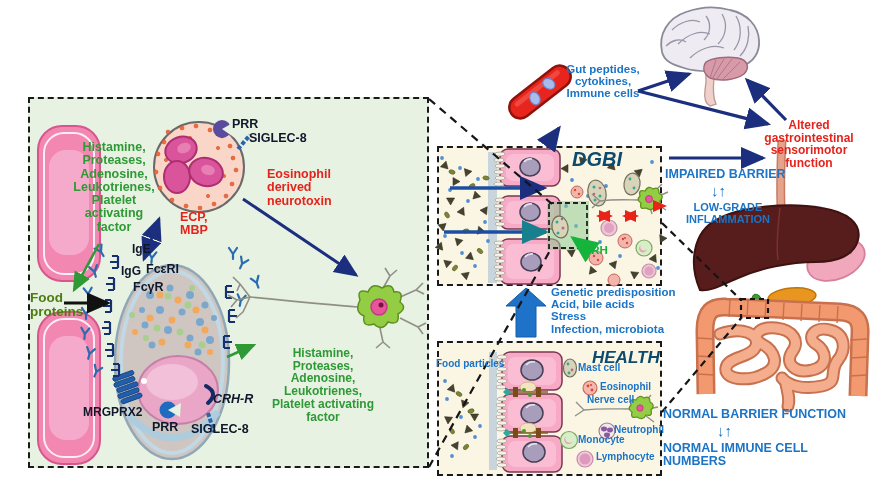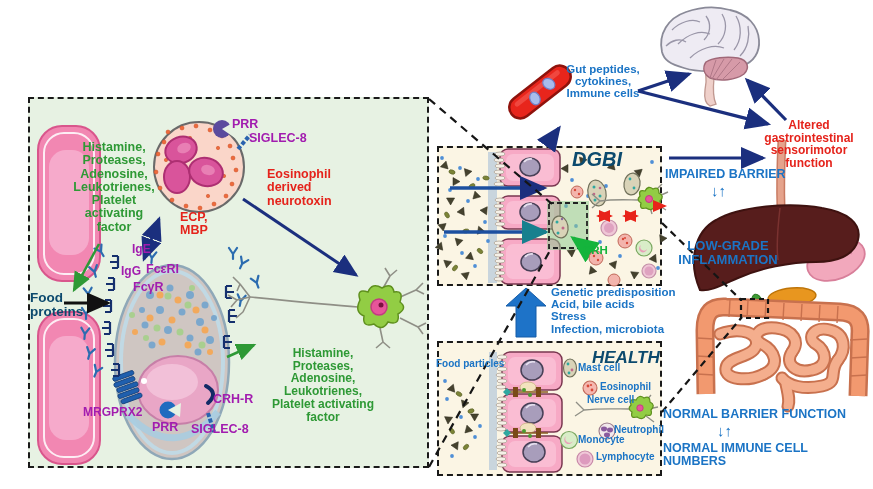--- a/index.html
+++ b/index.html
@@ -4,56 +4,56 @@
 <style>
   html,body{margin:0;padding:0;background:#fff;}
   #canvas{position:relative;width:873px;height:489px;background:#fff;overflow:hidden;
           font-family:"Liberation Sans",sans-serif;}
   .box{position:absolute;border:2.5px dashed #1a1a1a;box-sizing:border-box;z-index:1;}
   #left-panel{left:28px;top:97px;width:401px;height:371px;background:#E7F2E3;}
   #dgbi-box{left:437px;top:146px;width:225px;height:140px;background:#FBF5E4;}
   #health-box{left:437px;top:341px;width:225px;height:135px;background:#FBF5E4;}
   #fig{position:absolute;left:0;top:0;z-index:2;pointer-events:none;}
   .lbl{position:absolute;z-index:3;font-weight:bold;white-space:pre-line;line-height:1.06;}
-  .c-blue{color:#1B74C5;} .c-navy{color:#a21caf;} .c-title{color:#0c4a6e;font-style:italic;}
-  .c-green{color:#2E9935;} .c-red{color:#E5231B;} .c-black{color:#0c4a6e;}
+  .c-blue{color:#1B74C5;} .c-navy{color:#0f172a;} .c-title{color:#0c4a6e;font-style:italic;}
+  .c-green{color:#2E9935;} .c-red{color:#E5231B;} .c-black{color:#4d7c0f;}
   .ctr{text-align:center;}
   .t-med-top{left:52px;top:141px;width:124px;font-size:12.5px;}
   .t-foodp{left:30px;top:291px;font-size:13.5px;}
   .t-prr-top{left:232px;top:118px;font-size:12.5px;}
   .t-sig-top{left:249px;top:132px;font-size:12.5px;}
   .t-ecp{left:180px;top:211px;font-size:12.5px;}
   .t-ntx{left:267px;top:168px;font-size:12.5px;}
   .t-ige{left:112px;top:243px;font-size:12px;padding-left:20px;}
   .t-igg{left:96px;top:265px;font-size:12px;margin-left:25px;}
   .t-fceri{left:146px;top:263px;font-size:12.5px;}
   .t-fcgr{left:133px;top:281px;font-size:12.5px;}
   .t-mrg{left:83px;top:406px;font-size:12px;}
   .t-prr-b{left:152px;top:421px;font-size:12.5px;}
   .t-sig-b{left:191px;top:423px;font-size:12.5px;}
-  .t-crhr{left:213px;top:393px;font-size:12.5px;}
+  .t-crhr{left:213px;top:393px;font-size:12.5px;font-style:italic;}
   .t-med-bot{left:255px;top:347px;width:136px;font-size:12px;}
   .t-dgbi{left:572px;top:149px;font-size:20px;}
   .t-crh{left:583px;top:244px;font-size:11.5px;color:#15B43C;}
   .t-factors{left:551px;top:286px;font-size:11.5px;}
   .t-health{left:592px;top:349px;font-size:17px;}
   .t-foodpart{left:436px;top:359px;font-size:10px;}
   .t-leg{font-size:10px;}
   .t-leg-mast{left:578px;top:363px;}
   .t-leg-eos{left:600px;top:382px;}
   .t-leg-nerve{left:587px;top:395px;}
   .t-leg-neut{left:614px;top:425px;}
   .t-leg-mono{left:578px;top:435px;}
   .t-leg-lymph{left:596px;top:452px;}
   .t-gutpep{left:551px;top:63px;width:104px;font-size:11.5px;}
   .t-sym{left:738px;top:33px;width:116px;font-size:13.5px;}
   .t-alt{left:745px;top:119px;width:128px;font-size:12px;}
   .t-imp{left:665px;top:168px;font-size:12.5px;}
   .t-ud1{left:711px;top:183px;font-size:15px;}
-  .t-lowg{left:662px;top:202px;width:132px;font-size:13px;margin-top:37px;}
+  .t-lowg{left:662px;top:202px;width:132px;font-size:11px;}
   .t-nbar{left:663px;top:408px;font-size:12.5px;}
   .t-ud2{left:717px;top:423px;font-size:15px;}
   .t-nimm{left:663px;top:442px;font-size:12.5px;}
 </style>
 </head>
 <body>
 
 <div id="canvas">
 
   <div id="left-panel" class="box"></div>

